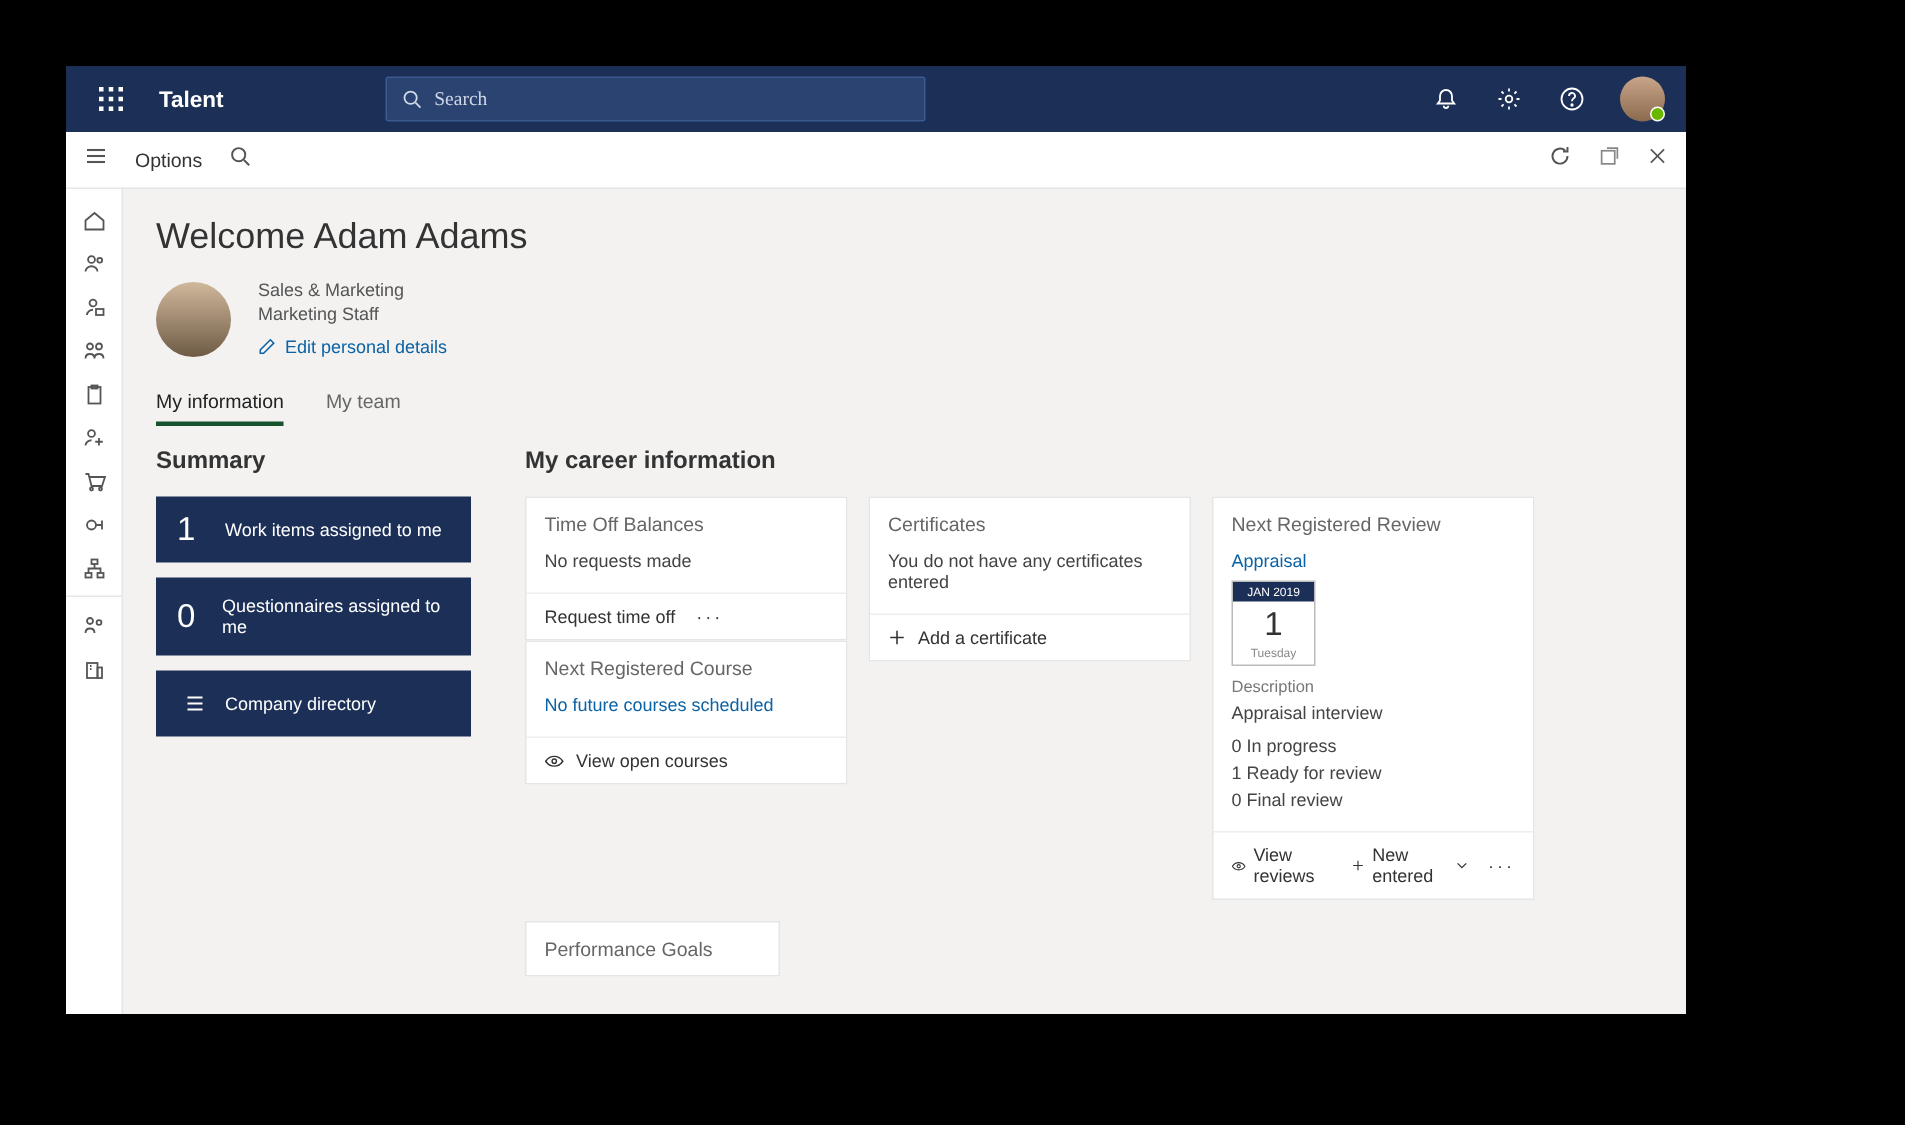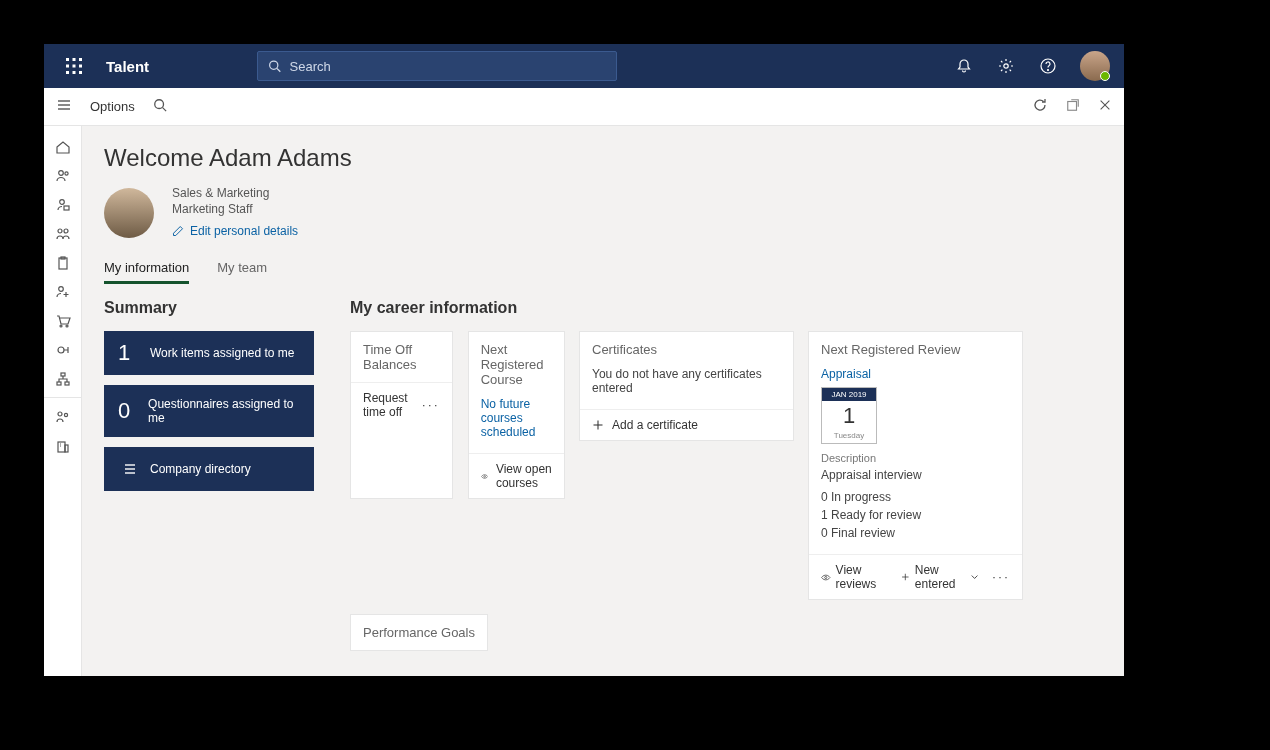--- a/index.html
+++ b/index.html
@@ -4,21 +4,21 @@
 <style>
 * { margin: 0; padding: 0; box-sizing: border-box; font-family: "Segoe UI", -apple-system, sans-serif; }
 body { background: #000; width: 1270px; height: 750px; overflow: hidden; }
 .app-window { position: absolute; top: 44px; left: 44px; width: 1080px; height: 632px; background: #f3f2f1; display: flex; flex-direction: column; }
 .top-bar { height: 44px; background: #1c3057; display: flex; align-items: center; color: #fff; padding: 0 14px; }
 .waffle { width: 32px; display: flex; align-items: center; justify-content: center; cursor: pointer; }
 .waffle svg { width: 16px; height: 16px; }
 .app-name { margin-left: 16px; font-size: 15px; font-weight: 600; }
 .search-wrap { margin-left: auto; margin-right: auto; position: relative; left: -40px; }
 .search-box { width: 360px; height: 30px; background: #2a4370; border: 1px solid #3b5a8f; border-radius: 2px; display: flex; align-items: center; padding: 0 10px; color: #cfd8e8; }
-.search-box input { background: transparent; border: none; color: #22c55e; font-size: 13px; width: 100%; outline: none; margin-left: 8px; }
+.search-box input { background: transparent; border: none; color: #22c55e; font-size: 13px; width: 100%; outline: none; margin-left: 8px; font-family: Liberation Serif, serif; }
 .search-box input::placeholder { color: #cfd8e8; }
 .top-right-icons { display: flex; align-items: center; gap: 22px; margin-left: auto; }
 .top-icon { width: 20px; height: 20px; display: flex; align-items: center; justify-content: center; cursor: pointer; }
 .avatar-small { width: 30px; height: 30px; border-radius: 50%; background: linear-gradient(#c9a58a,#8a6a4e); position: relative; }
 .avatar-small::after { content:""; position:absolute; bottom:0; right:0; width:8px; height:8px; background:#6bb700; border-radius:50%; border:1px solid #fff; }
 
 .cmd-bar { height: 38px; background: #fff; display: flex; align-items: center; padding: 0 12px; border-bottom: 1px solid #e5e5e5; }
 .hamburger { width: 28px; cursor: pointer; }
 .cmd-label { font-size: 13px; color: #333; margin-left: 6px; margin-right: 18px; }
 .cmd-search { cursor:pointer; }
@@ -48,21 +48,21 @@
 .col-career { flex: 1; }
 .section-h { font-size: 16px; font-weight: 600; color: #333; margin-bottom: 14px; }
 
 .tile { background: #1c3057; color: #fff; height: 44px; display: flex; align-items: center; padding: 0 14px; margin-bottom: 10px; cursor: pointer; }
 .tile-2 { height: 52px; }
 .tile-num { font-size: 22px; font-weight: 400; width: 24px; }
 .tile-text { font-size: 12px; margin-left: 8px; line-height: 1.2; }
 .tile-icon { width: 24px; display:flex; justify-content:center; }
 
 .cards { display: flex; gap: 14px; flex-wrap: wrap; align-items: flex-start; }
-.card-col { width: 215px; display: flex; gap: 15px; }
+.card-col { width: 215px; display: flex; flex-direction: column; gap: 0; }
 .card { background: #fff; border: 1px solid #e5e5e5; font-size: 12px; color: #333; }
 .card-hd { padding: 10px 12px; color: #666; font-size: 13px; }
 .card-body { padding: 0 12px 10px 12px; }
 .card-line { margin-bottom: 4px; color:#444; }
 .card-footer { border-top: 1px solid #eee; padding: 8px 12px; display: flex; align-items: center; gap: 8px; color: #333; cursor: pointer; }
 .card-footer.multi { gap: 14px; }
 .link-blue { color: #0b62a4; cursor: pointer; }
 .eye-icon { width:13px; height:13px; }
 .plus-icon { width:12px; height:12px; }
 
@@ -280,20 +280,23 @@
           </div>
         </div>
 
         <div class="col-career">
           <div class="section-h">My career information</div>
           <div class="cards">
 
             <div class="card-col">
               <div class="card">
                 <div class="card-hd">Time Off Balances</div>
+                <div class="card-body">
+                    <div class="card-line">No requests made</div>
+                  </div>
                 <div class="card-footer multi">
                   <span>Request time off</span>
                   <span class="dots">···</span>
                 </div>
               </div>
               <div class="card">
                 <div class="card-hd">Next Registered Course</div>
                 <div class="card-body">
                     <div class="card-line link-blue">No future courses scheduled</div>
                   </div>

